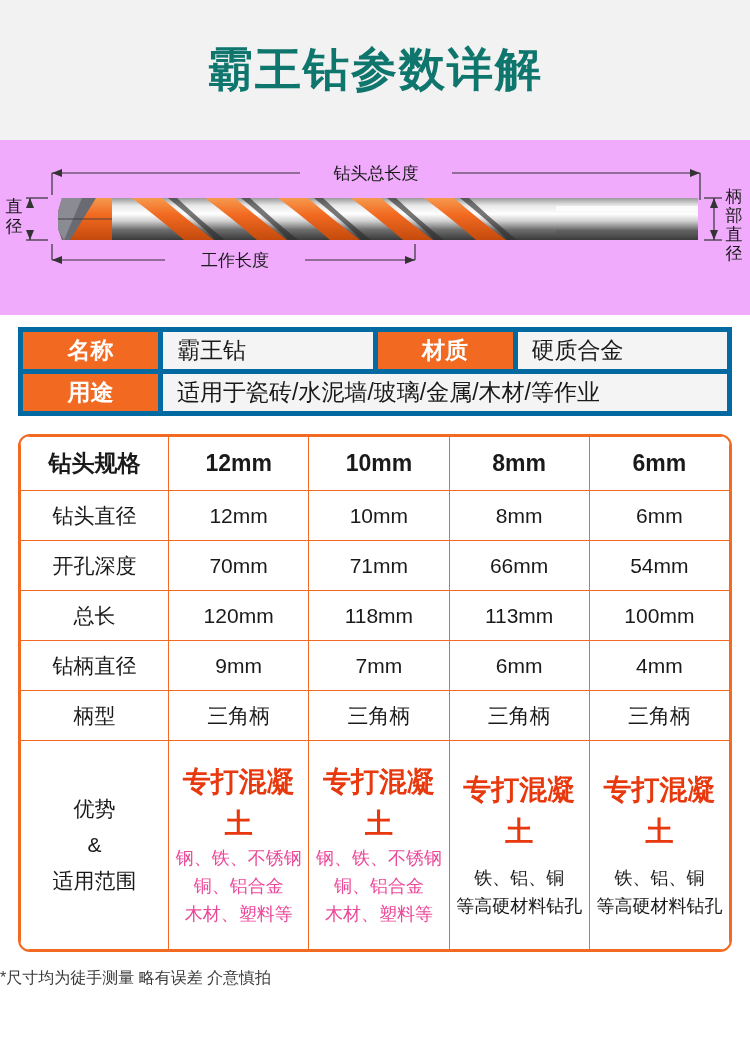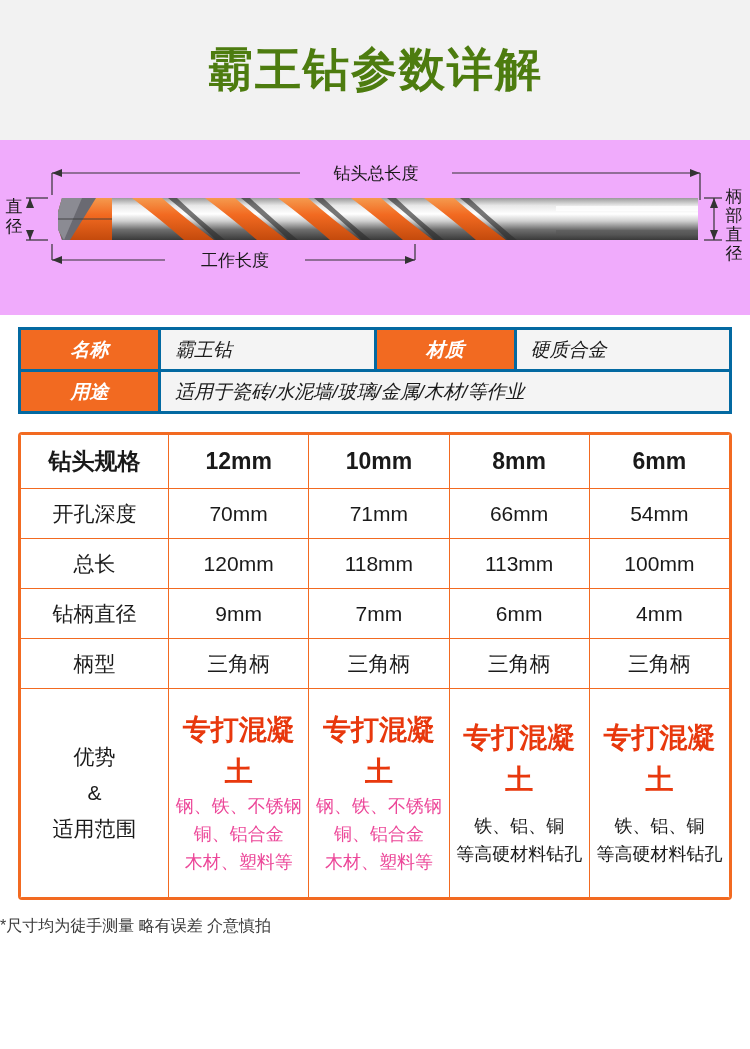--- a/index.html
+++ b/index.html
@@ -18,62 +18,61 @@
     height: 140px;
     background: #f2f2f2;
     display: flex;
     align-items: center;
     justify-content: center;
   }
   .header-title {
     font-size: 46px;
     font-weight: bold;
     letter-spacing: 2px;
-    color: #4d7c0f;
+    color: #0f766e;
     font-family: Liberation Serif, serif;
   }
 
   
   .diagram-wrap {
     position: relative;
     height: 175px;
     background: #f0abfc;
     margin: 0;
   }
   .diagram-svg { display: block; }
 
   
   .info-table {
     margin: 12px 18px 0 18px;
     border-collapse: collapse;
     width: 714px;
     table-layout: fixed;
   }
   .info-table td {
-    border: 3px solid #0369a1;
+    border: 5px solid #0369a1;
     height: 42px;
-    font-size: 19px;
+    font-size: 23px;
     padding: 0 14px;
     background: #f4f4f4;
-    font-style: italic;
   }
   .info-label {
     background: #f26a21 !important;
     color: #ffffff;
     font-weight: bold;
     text-align: center;
     width: 140px;
     padding: 0 !important;
   }
 
   
   .spec-wrap {
     margin: 18px 18px 0 18px;
     border: 2px solid #f26a21;
-    border-radius: 4px;
+    border-radius: 12px;
     overflow: hidden;
   }
   table.spec {
     border-collapse: collapse;
     width: 100%;
     table-layout: fixed;
   }
   table.spec td {
     border: 1px solid #f26a21;
     text-align: center;
@@ -245,20 +244,27 @@
     </colgroup>
     <tbody>
       <tr class="head">
         <td class="rowhead">钻头规格</td>
         <td>12mm</td>
         <td>10mm</td>
         <td>8mm</td>
         <td>6mm</td>
       </tr>
       <tr>
+        <td class="rowhead">钻头直径</td>
+        <td>12mm</td>
+        <td>10mm</td>
+        <td>8mm</td>
+        <td>6mm</td>
+      </tr>
+      <tr>
         <td class="rowhead">开孔深度</td>
         <td>70mm</td>
         <td>71mm</td>
         <td>66mm</td>
         <td>54mm</td>
       </tr>
       <tr>
         <td class="rowhead">总长</td>
         <td>120mm</td>
         <td>118mm</td>

